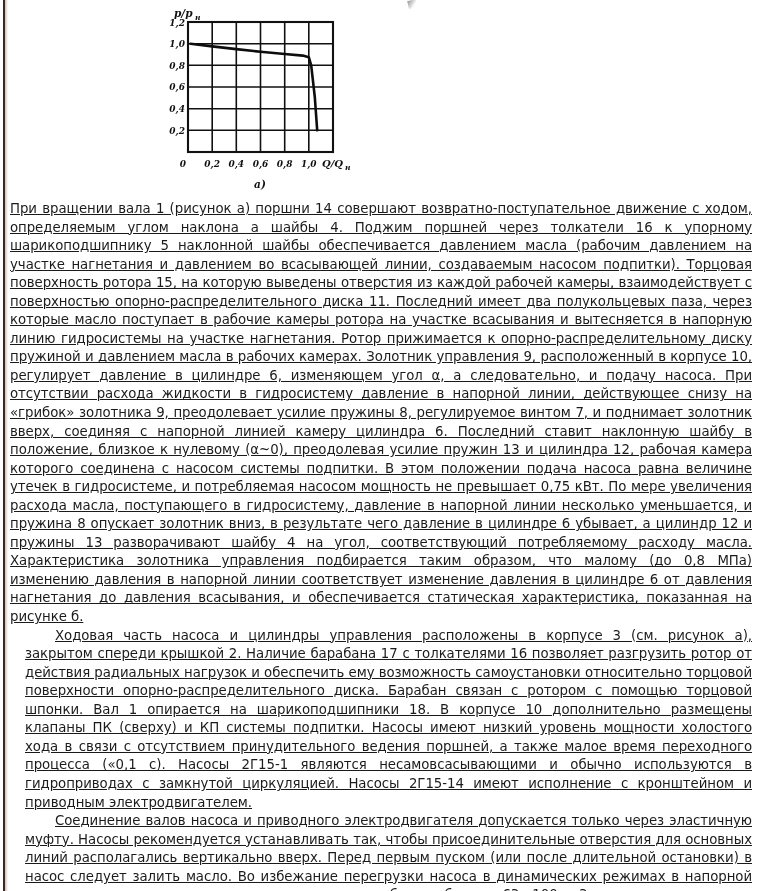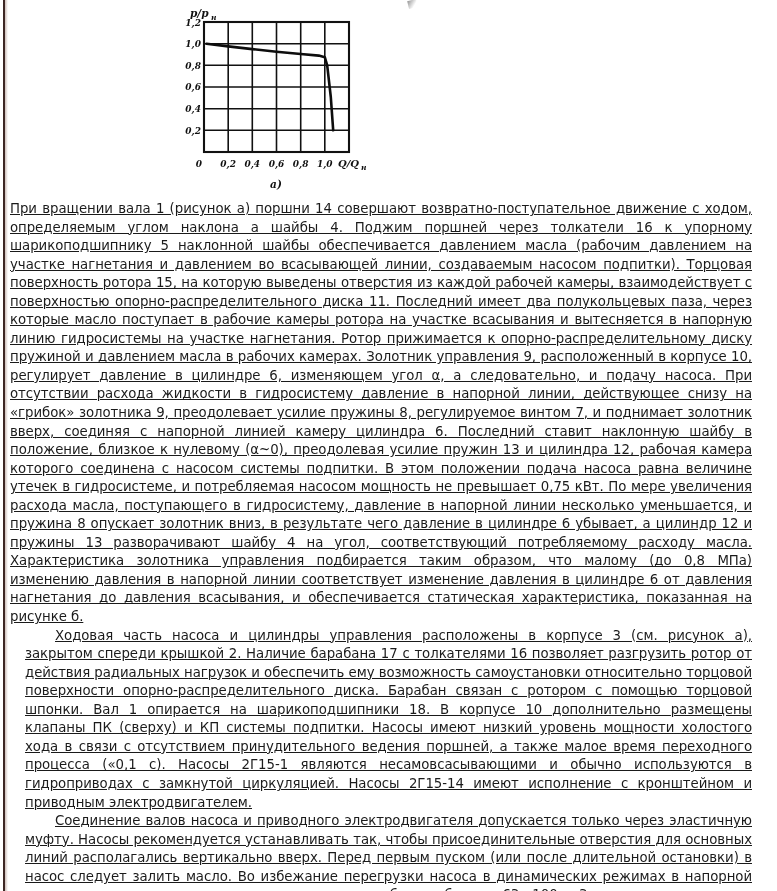--- a/index.html
+++ b/index.html
@@ -45,21 +45,20 @@
     transform: rotate(-14deg);
   }
 
   
   #figure-block {
     position: absolute;
     left: 0;
     top: 0;
     width: 634px;
     height: 196px;
-    margin-left: 16px;
   }
   #figure-chart {
     position: absolute;
     left: 164px;
     top: 4px;
     width: 190px;
     height: 192px;
   }
   #figure-chart svg { display: block; }
 

